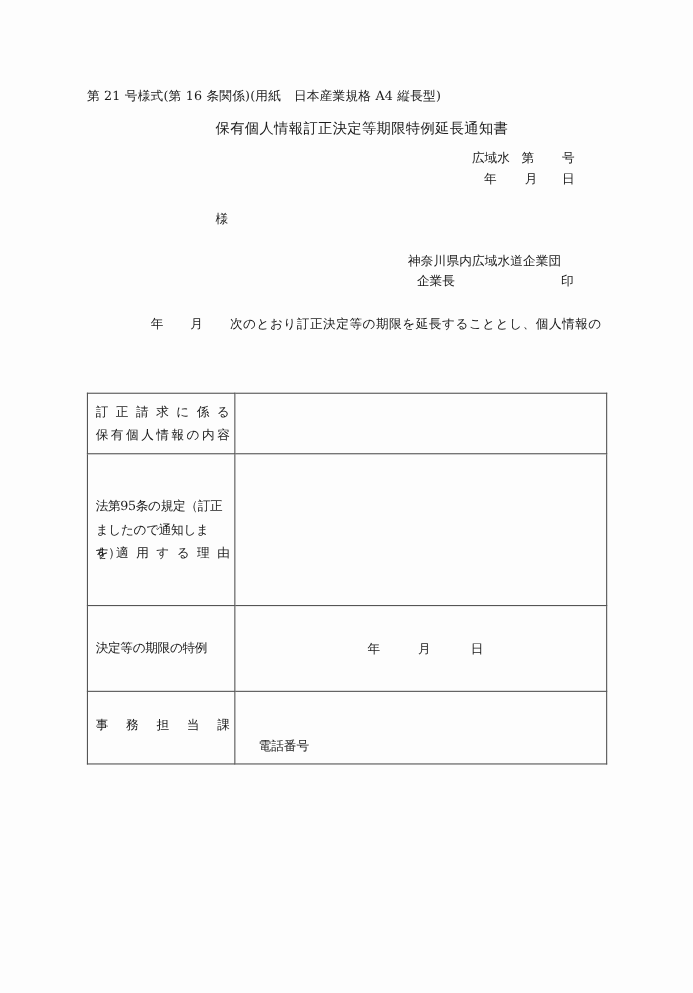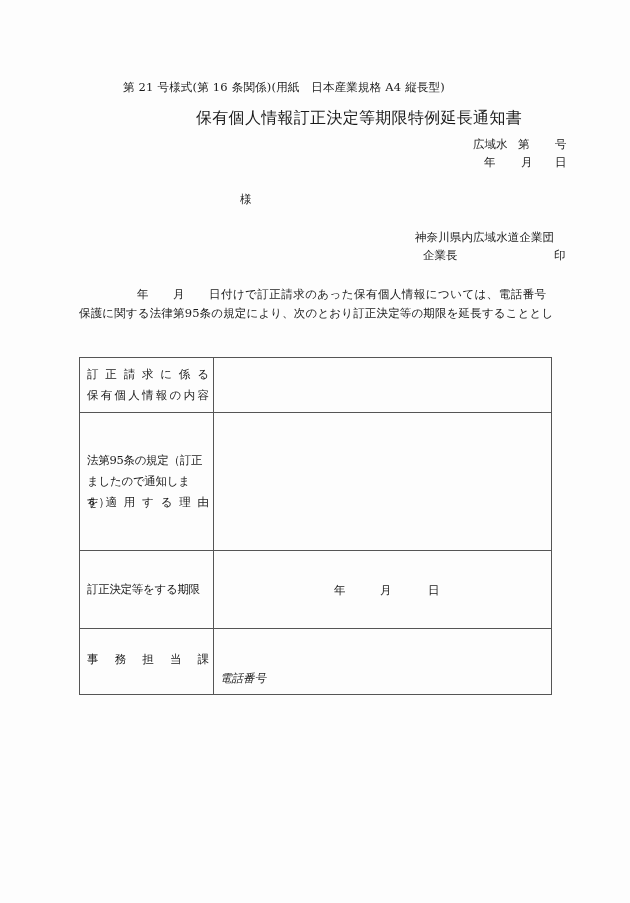--- a/index.html
+++ b/index.html
@@ -9,23 +9,23 @@
     }
     body {
       width: 630px;
       height: 903px;
       position: relative;
       overflow: hidden;
       font-family: "DejaVu Serif", "Liberation Serif", serif;
       color: #1a1a1a;
     }
     .abs { position: absolute; white-space: nowrap; }
-    .t12 { font-size: 11.5px; line-height: 14px; margin-left: 44px; }
+    .t12 { font-size: 11.5px; line-height: 14px; }
     .form-no { left: 79px; top: 80px; letter-spacing: 0.2px; }
-    .doc-title { left: 196px; top: 108px; font-size: 16px; letter-spacing: 0.3px; }
+    .doc-title { left: 196px; top: 108px; font-size: 13px; letter-spacing: 0.3px; }
 
     .ref-row { top: 137px; font-family: Liberation Serif, serif; }
     .date-row { top: 155px; }
 
     .body-text {
       position: absolute;
       left: 79px;
       top: 285px;
       width: 475px;
       font-size: 11.5px;
@@ -55,21 +55,21 @@
       line-height: 21px;
     }
     .spread { display: flex; justify-content: space-between; }
     .label-line { height: 21px; line-height: 21px; }
     td.value { position: relative; }
     .row1 { height: 55px; }
     .row2 { height: 138px; }
     .row3 { height: 78px; }
     .row4 { height: 66px; }
     .date-in-cell { position: absolute; top: 32px; }
-    .phone-label { position: absolute; left: 6px; top: 42px; font-style: italic; }
+    .phone-label { position: absolute; left: 21px; top: 42px; }
   </style>
 </head>
 <body>
 
 <div class="abs t12 form-no">第 21 号様式(第 16 条関係)(用紙　日本産業規格 A4 縦長型)</div>
 <div class="abs doc-title">保有個人情報訂正決定等期限特例延長通知書</div>
 
 <div class="abs t12 ref-row" style="left:429px;">広域水</div>
 <div class="abs t12 ref-row" style="left:474px;">第</div>
 <div class="abs t12 ref-row" style="left:511px;">号</div>
@@ -81,23 +81,22 @@
 <div class="abs t12" style="left:196px; top:192px;">様</div>
 
 <div class="abs t12" style="left:371px; top:230px; letter-spacing:0.1px;">神奈川県内広域水道企業団</div>
 <div class="abs t12" style="left:379px; top:248px;">企業長</div>
 <div class="abs t12" style="left:510px; top:248px;">印</div>
 
 <div class="body-text">
   <div class="body-line" style="position:relative;">
     <span class="abs" style="left:58px;">年</span>
     <span class="abs" style="left:94px;">月</span>
-    <span class="abs" style="left:130px;">日付けで訂正請求のあった保有個人情報については、電話番号</span>
+    <span class="abs" style="left:130px;">次のとおり訂正決定等の期限を延長することとし、個人情報の</span>
   </div>
-  <div class="body-line" style="letter-spacing:0.15px;">保護に関する法律第95条の規定により、次のとおり訂正決定等の期限を延長することとし</div>
 </div>
 
 <table class="info">
   <tbody>
       <tr class="row1">
     <td class="label">
       <div class="label-line spread">
         <span>訂</span>
         <span>正</span>
         <span>請</span>
@@ -132,21 +131,21 @@
         <span>す</span>
         <span>る</span>
         <span>理</span>
         <span>由</span>
       </div>
     </td>
     <td class="value"></td>
   </tr>
 
   <tr class="row3">
-    <td class="label" style="letter-spacing:-0.3px;">訂正決定等をする期限</td>
+    <td class="label" style="letter-spacing:-0.3px;">決定等の期限の特例</td>
     <td class="value">
       <span class="abs date-in-cell" style="left:120px;">年</span>
       <span class="abs date-in-cell" style="left:166px;">月</span>
       <span class="abs date-in-cell" style="left:214px;">日</span>
     </td>
   </tr>
 
   <tr class="row4">
     <td class="label" style="vertical-align:top; padding-top:20px;">
       <div class="label-line spread">

